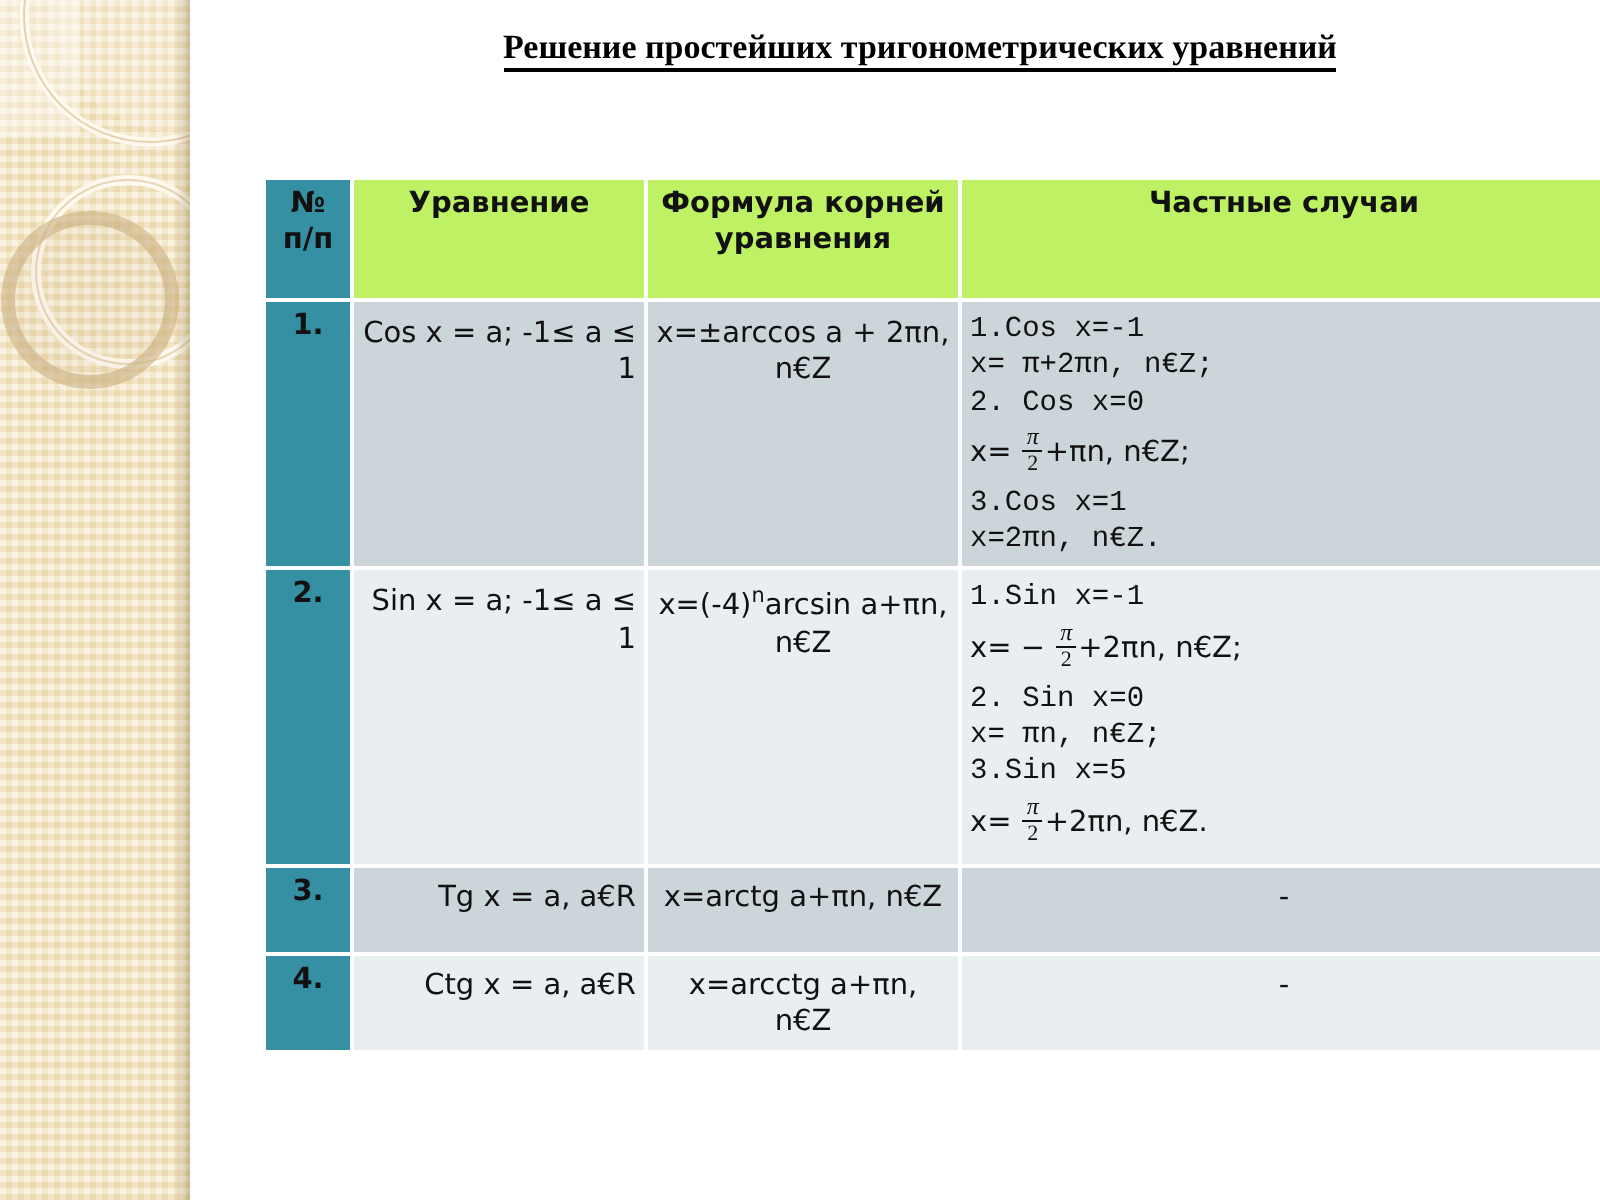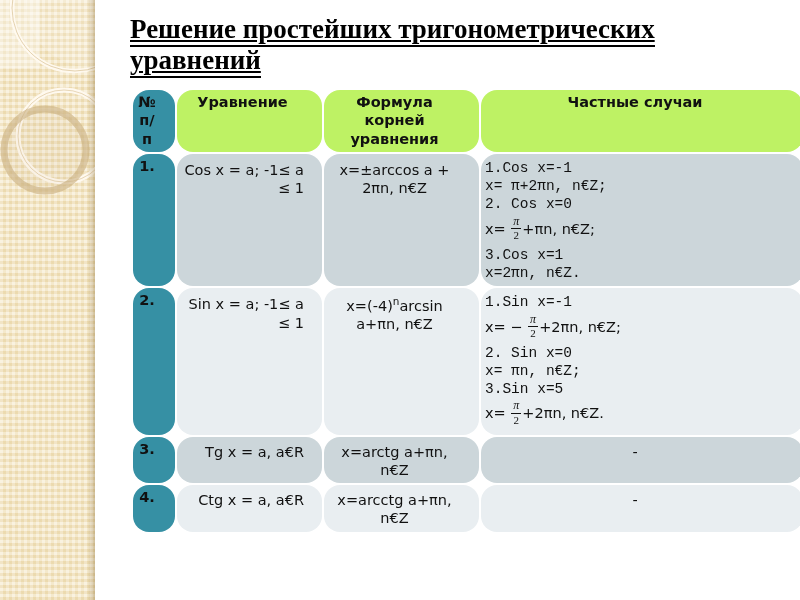--- a/index.html
+++ b/index.html
@@ -42,50 +42,48 @@
     height: 600px;
     background: linear-gradient(90deg, rgba(171,142,85,0.0), rgba(140,112,60,0.35));
   }
 
   
   #slide-title {
     position: absolute;
     left: 130px;
     top: 14px;
     width: 660px;
-    text-align: left;
+    text-align: center;
     font-family: "Liberation Serif", "DejaVu Serif", serif;
     font-weight: bold;
-    font-size: 27px;
+    font-size: 17px;
     color: #000000;
     letter-spacing: 0px;
-    text-decoration: underline;
   }
   #slide-title span {
     border-bottom: 2px solid #000;
     padding-bottom: 1px;
   }
 
   
   #formula-table {
     position: absolute;
     left: 131px;
     top: 88px;
     width: 668px;
     border-collapse: separate;
     border-spacing: 2px;
     table-layout: fixed;
   }
   #formula-table td {
     vertical-align: top;
-    padding: 3px 18px 4px 4px;
+    padding: 3px 4px 4px 4px;
     font-size: 14.5px;
     color: #111111;
     line-height: 1.26;
-    border-radius: 16px;
   }
 
   
   .hdr td {
     background: #bef264;
     color: #ffffff;
     font-weight: bold;
     text-align: center;
     vertical-align: middle;
     font-size: 15px;

